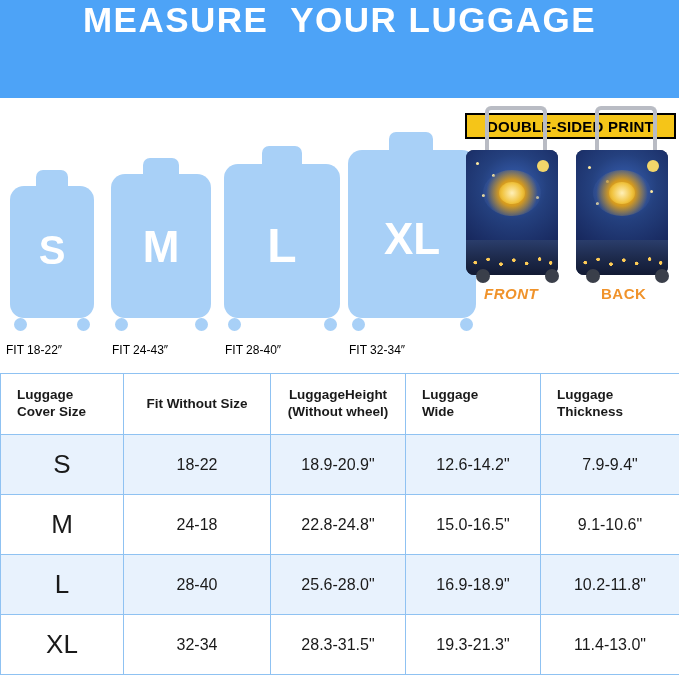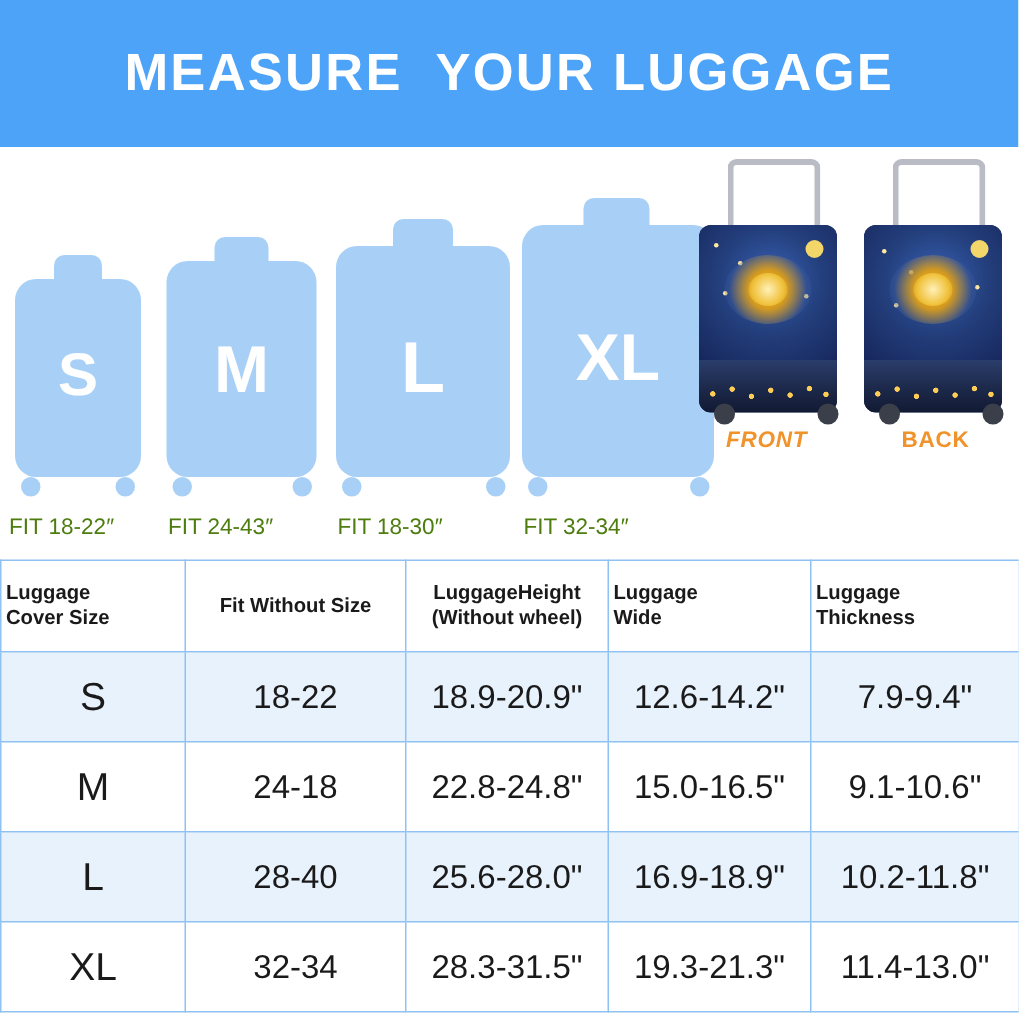--- a/index.html
+++ b/index.html
@@ -21,21 +21,21 @@
   }
   
   .header {
     position: absolute;
     left: 0;
     top: 0;
     width: 679px;
     height: 98px;
     background: #4da3f7;
     display: flex;
-    align-items: center;
+    align-items: flex-start;
     justify-content: center;
   }
   .header-title {
     color: #ffffff;
     font-size: 35px;
     font-weight: bold;
     letter-spacing: 1.5px;
     white-space: pre;
   }
   
@@ -66,22 +66,22 @@
   }
   .case-label {
     position: absolute;
     color: #ffffff;
     font-weight: bold;
     text-align: center;
     width: 100%;
   }
   .fit-label {
     position: absolute;
-    color: #4d7c0f;
-    font-size: 15px;
+    color: #000000;
+    font-size: 12px;
     white-space: nowrap;
   }
   
   .badge {
     position: absolute;
     left: 465px;
     top: 113px;
     width: 211px;
     height: 26px;
     background: #f5c518;
@@ -225,25 +225,25 @@
   thead th {
     background: #ffffff;
     font-size: 13.5px;
     font-weight: bold;
     height: 56px;
     line-height: 1.25;
     padding: 2px 4px;
   }
   thead th.left-align {
     text-align: left;
-    padding-left: 3px;
+    padding-left: 16px;
   }
   tbody td {
     height: 57px;
-    font-size: 22px;
+    font-size: 16px;
   }
   tbody tr:nth-child(odd) td { background: #e8f2fd; }
   tbody tr:nth-child(even) td { background: #ffffff; }
   td.size-cell {
     font-size: 26px;
   }
 </style>
 </head>
 <body>
 
@@ -275,34 +275,37 @@
       <div class="fit-label" style="left:112px; top:245px;">FIT 24-43″</div>
     </div>
 
     <div>
       <div class="handle" style="left:262px; top:48px; width:40px; height:18px;"></div>
       <div class="case" style="left:224px; top:66px; width:116px; height:154px;">
         <div class="case-label" style="top:54px; font-size:48px;">L</div>
       </div>
       <div class="wheel" style="left:228px; top:220px;"></div>
       <div class="wheel" style="left:324px; top:220px;"></div>
-      <div class="fit-label" style="left:225px; top:245px;">FIT 18-30″</div>
+      <div class="fit-label" style="left:225px; top:245px;">FIT 28-40″</div>
     </div>
 
     <div>
       <div class="handle" style="left:389px; top:34px; width:44px; height:18px;"></div>
       <div class="case" style="left:348px; top:52px; width:128px; height:168px;">
         <div class="case-label" style="top:64px; font-size:44px;">XL</div>
       </div>
       <div class="wheel" style="left:352px; top:220px;"></div>
       <div class="wheel" style="left:460px; top:220px;"></div>
       <div class="fit-label" style="left:349px; top:245px;text-align:center;">FIT 32-34″</div>
     </div>
   </div>
 
+  <div class="badge">
+    <span>DOUBLE-SIDED PRINT</span>
+  </div>
 
   <div class="lugg-handle lh-left"></div>
   <div class="photo-wrap ph-left">
     <div class="photo">
       <div class="sky"></div>
       <div class="moon"></div>
       <div class="star" style="left:10px; top:12px;"></div>
       <div class="star" style="left:26px; top:24px;"></div>
       <div class="star" style="left:16px; top:44px;"></div>
       <div class="star" style="left:70px; top:46px;"></div>

